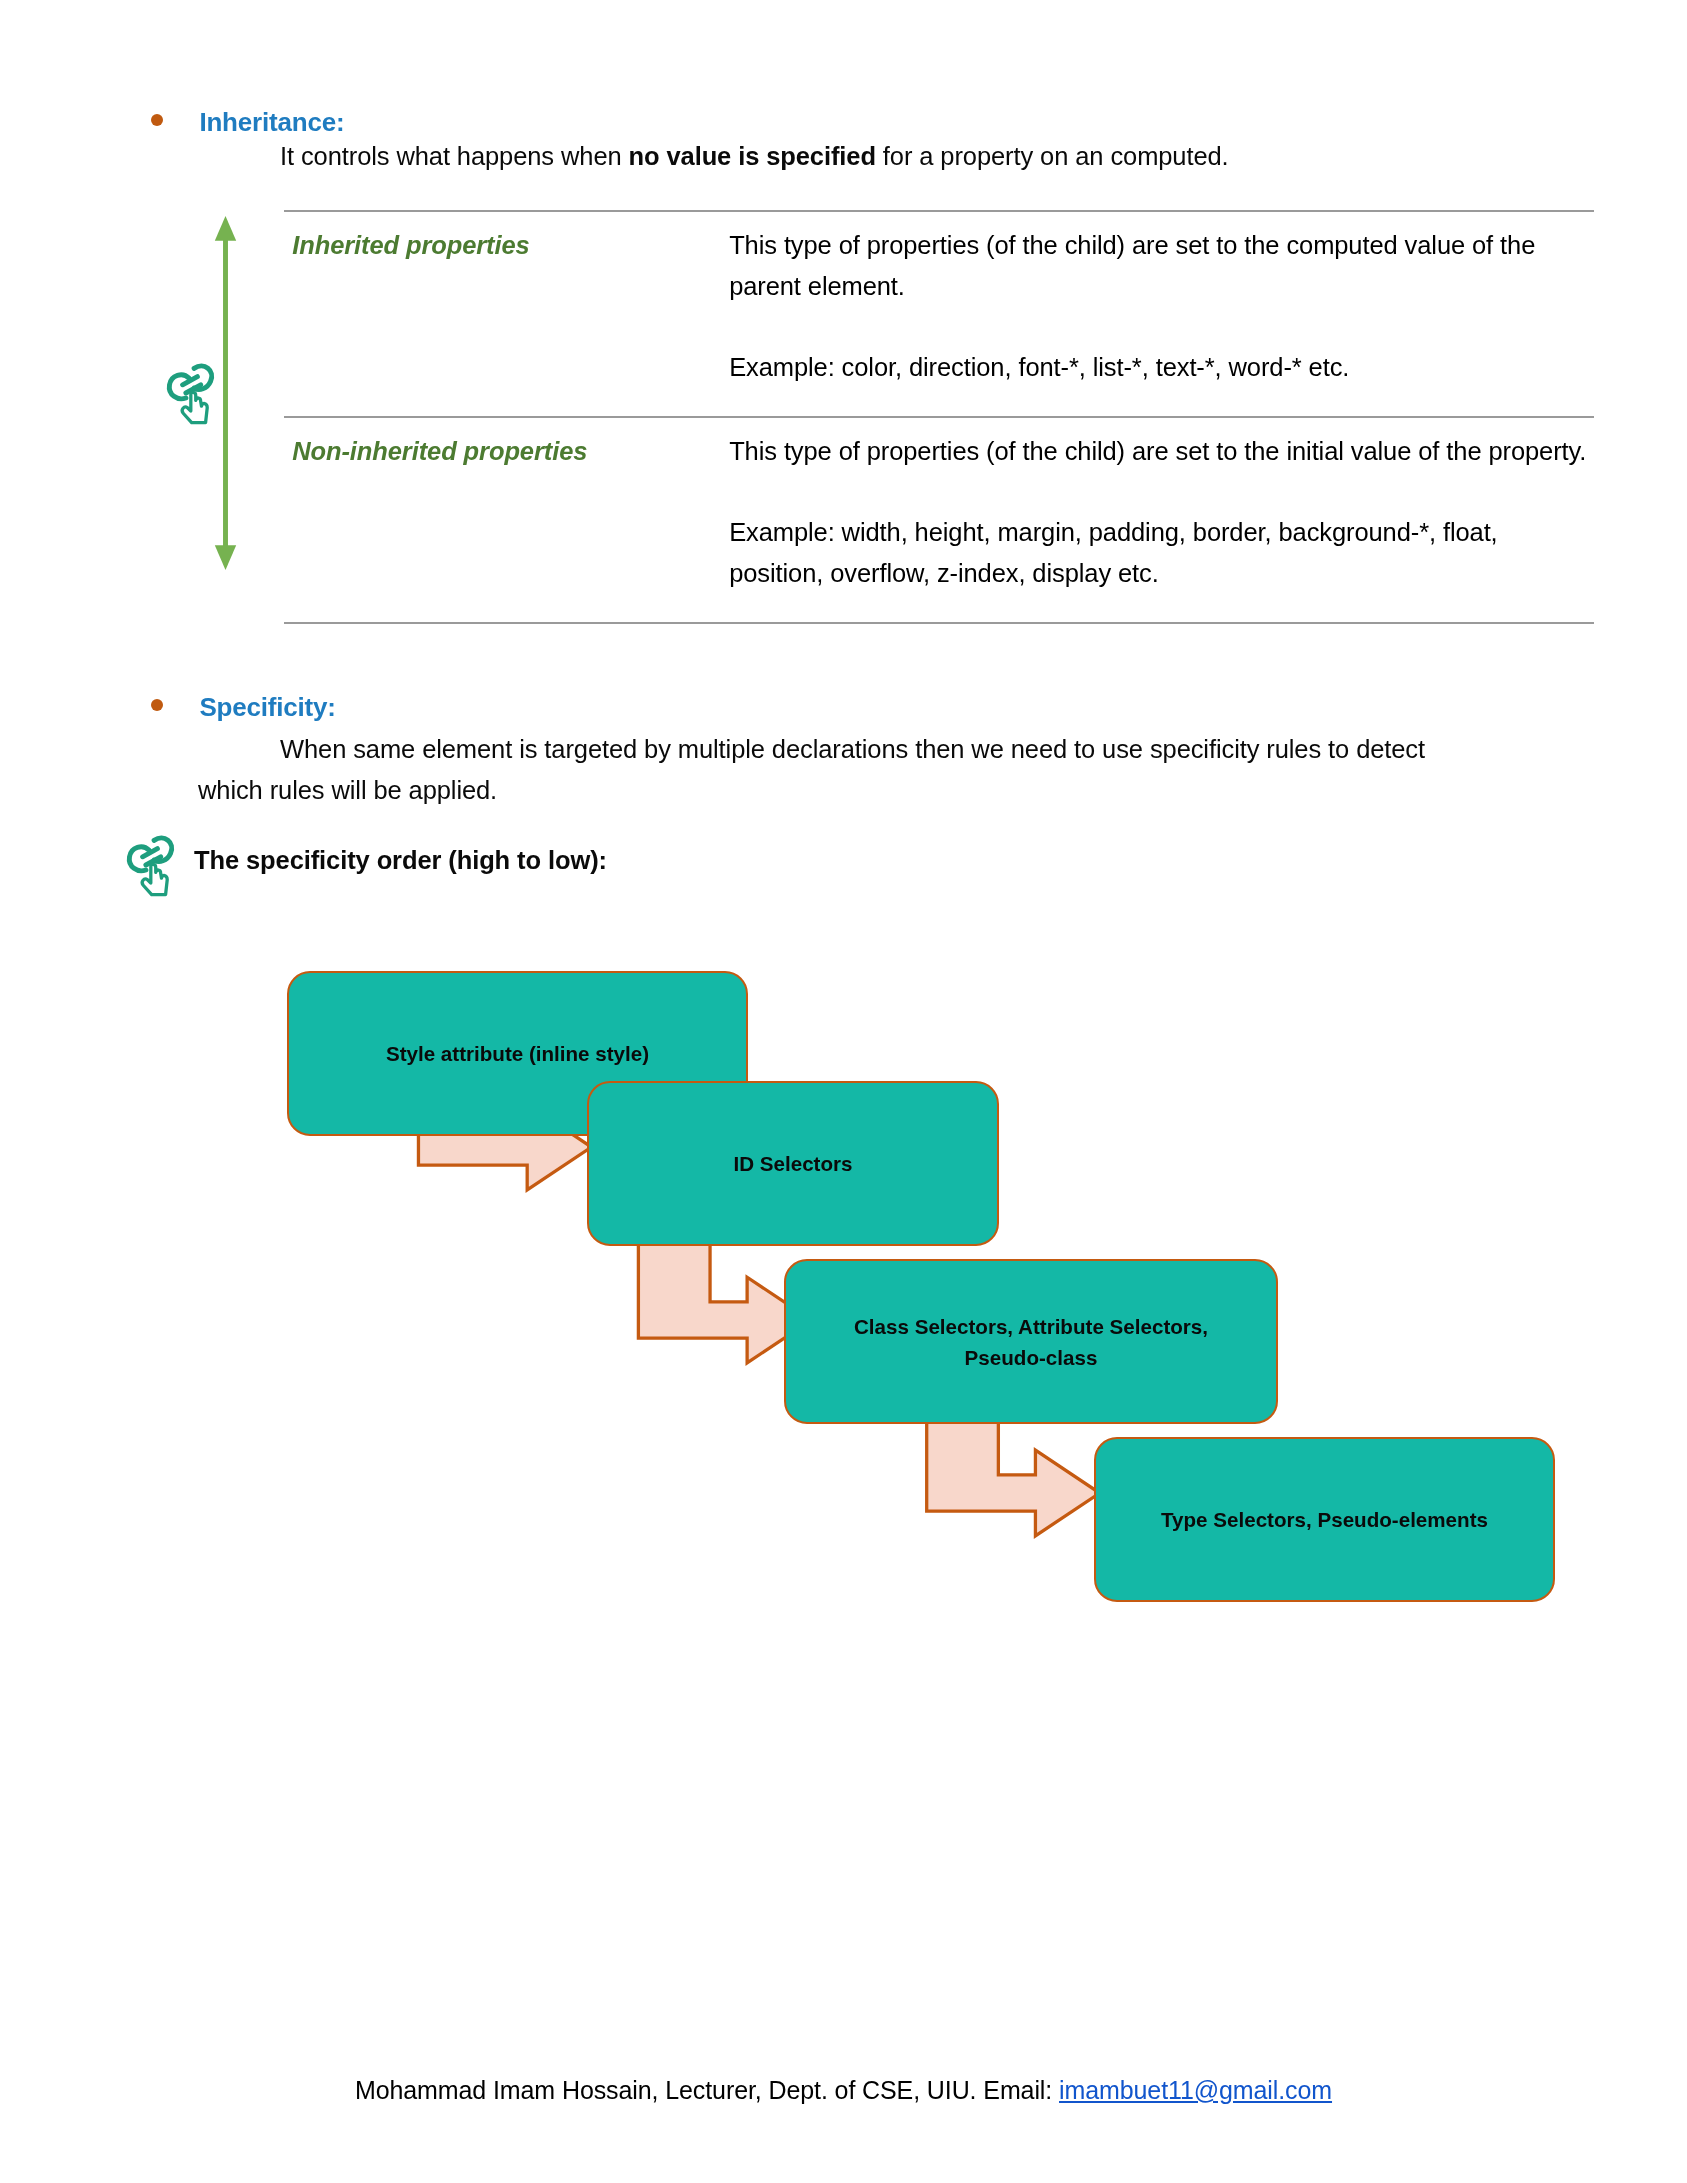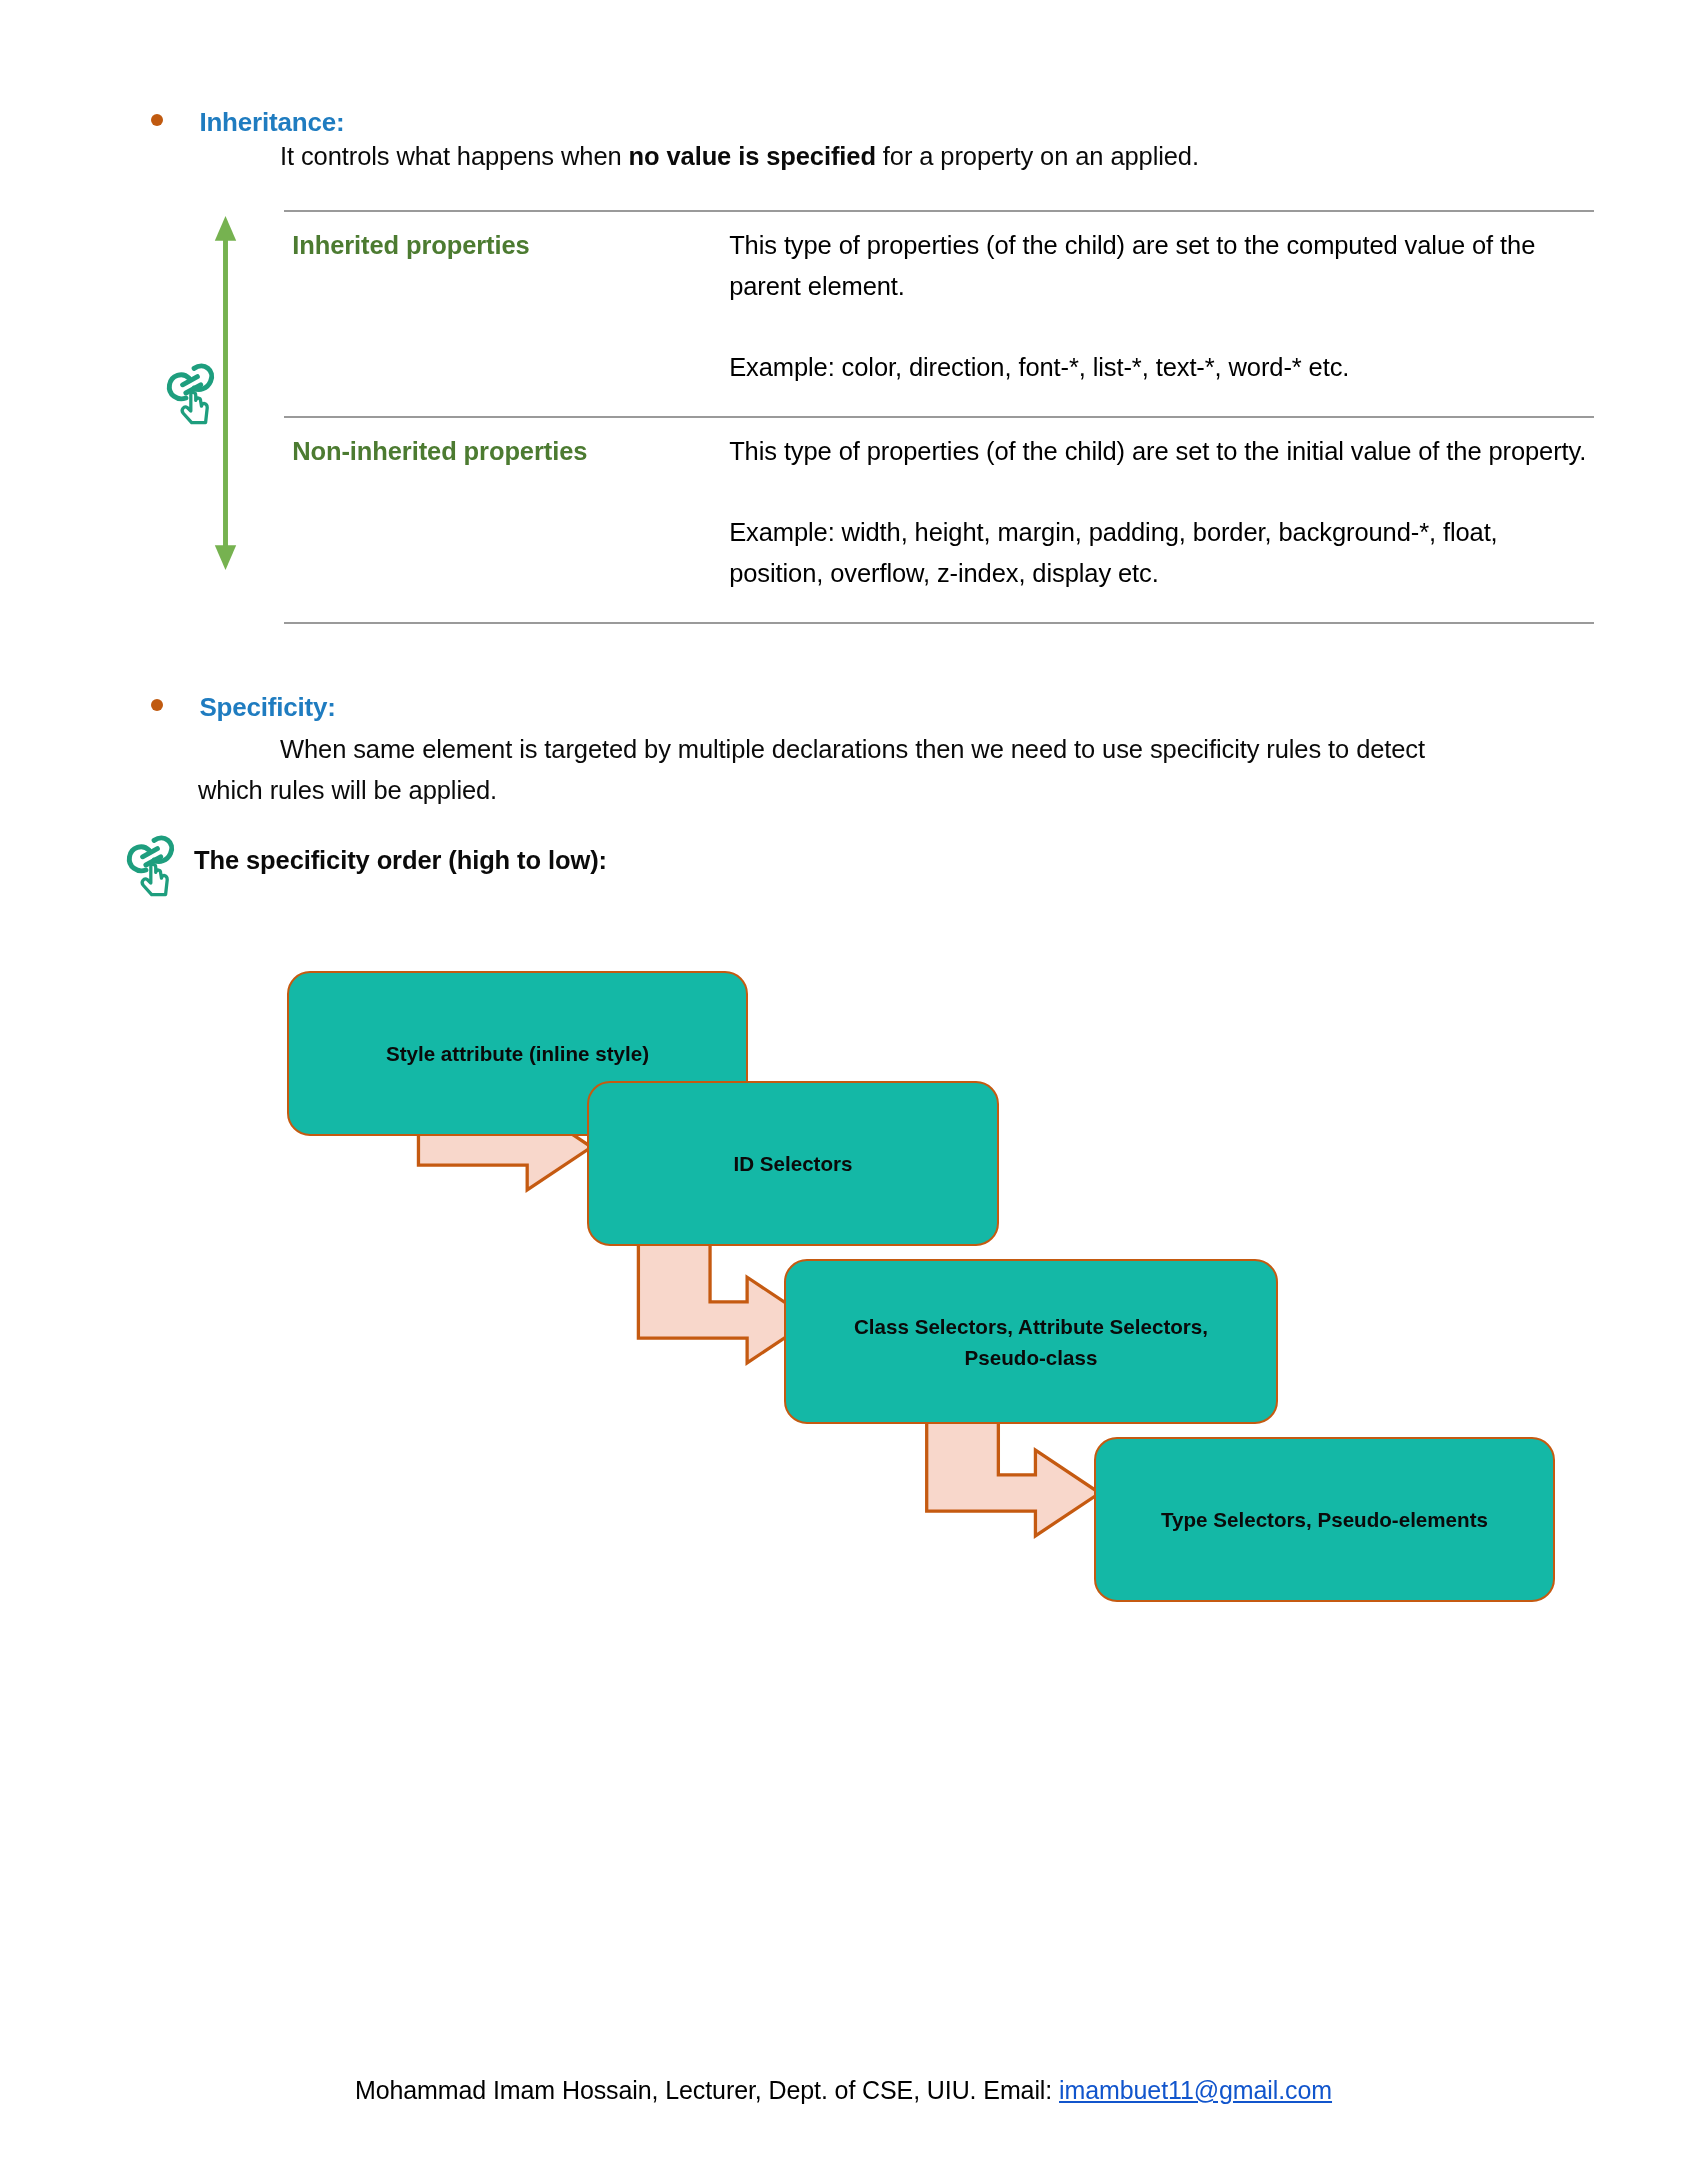--- a/index.html
+++ b/index.html
@@ -65,20 +65,21 @@
     line-height: 41px;
     letter-spacing: -0.1px;
   }
   .prop-table tr { border-bottom: 2.5px solid #9a9a9a; }
   .prop-table tr:first-child { border-top: 2.5px solid #9a9a9a; }
   .cell-title {
     width: 437px;
     color: #4C7B31;
     font-weight: bold;
     padding-left: 8.2px !important;
+    font-style: italic;
   }
   .cell-desc { width: 865px; }
   .cell-desc .example { margin-top: 40px; }
   .cell-desc .example b { font-weight: normal; margin-top: 28px; }
 
   
   .green-arrow {
     position: absolute;
     left: 213px;
     top: 216px;
@@ -139,21 +140,21 @@
 <body>
 
 <div class="page">
 
   <div class="heading-row" style="left:151px; top:107px;">
     <span class="bullet"></span>
     <span class="heading-text" style="margin-left:36px;">Inheritance:</span>
   </div>
 
   <div class="body-text" style="left:280px; top:136px; width:1318px;">
-    <span>It controls what happens when </span><b>no value is specified</b><span> for a property on an applied.</span>
+    <span>It controls what happens when </span><b>no value is specified</b><span> for a property on an computed.</span>
   </div>
 
   <div class="green-arrow">
     <svg width="25" height="354" viewBox="0 0 30 430" xmlns="http://www.w3.org/2000/svg">
       <line x1="15" y1="22" x2="15" y2="408" stroke="#76B250" stroke-width="6"></line>
       <polygon points="15,0 28,30 2,30" fill="#76B250"></polygon>
       <polygon points="15,430 28,400 2,400" fill="#76B250"></polygon>
     </svg>
   </div>
 

